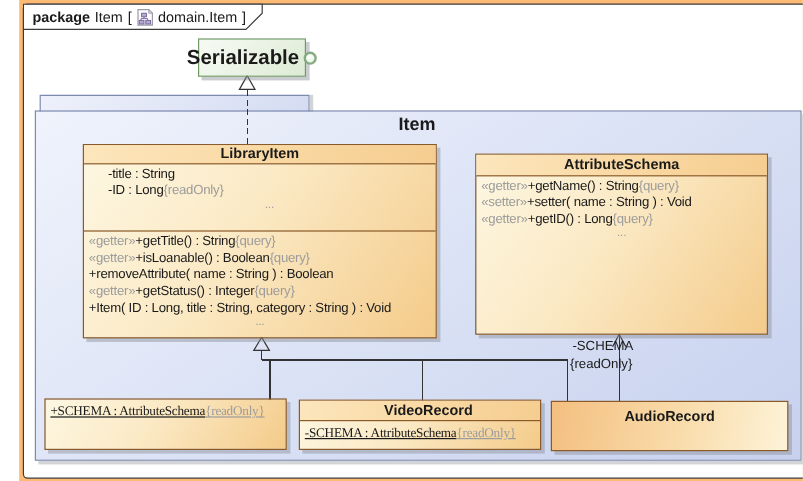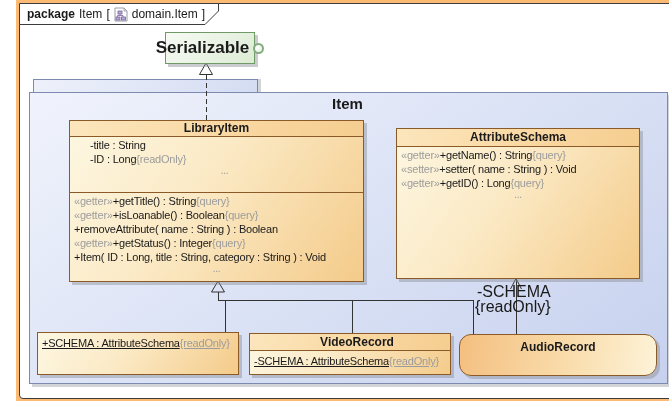--- a/index.html
+++ b/index.html
@@ -31,21 +31,21 @@
     background:linear-gradient(145deg,#f0f3fc 0%,#dde4f6 45%,#c7d1ee 100%);
     border:1px solid #7d8ab0;
     box-shadow:3px 3px 0 rgba(145,148,158,.40);
   }
   .pkg-title{
     position:absolute;left:13px;top:95px;width:637px;z-index:2;
     text-align:center;font-weight:bold;font-size:15px;
   }
   
   .connectors{position:absolute;left:0;top:0;z-index:2;pointer-events:none;}
-  .assoc-label{position:absolute;z-index:3;font-size:16px;white-space:nowrap;}
+  .assoc-label{position:absolute;z-index:3;font-size:11px;white-space:nowrap;}
   
   .cls{
     position:absolute;z-index:3;
     border:1px solid #8a5a28;
     background:linear-gradient(125deg,#fdf7e2 0%,#fbe9c4 45%,#f4cb8a 100%);
     box-shadow:3px 3px 0 rgba(138,141,150,.45);
     font-size:11px;letter-spacing:-0.2px;
   }
   .cls-name{
     text-align:center;font-weight:bold;font-size:12px;letter-spacing:0;
@@ -53,21 +53,21 @@
     background:linear-gradient(115deg,#fce6bd 0%,#f9d8a2 55%,#f5cd90 100%);
     overflow:hidden;white-space:nowrap;
   }
   .single .cls-name{border-bottom:none;background:none;text-align:center;}
   .compartment{padding:1px 4px 0 4px;overflow:hidden;}
   .compartment.divider{border-bottom:1px solid #8a5a28;}
   .row{line-height:14px;white-space:nowrap;}
   .row .bold{font-weight:normal;text-align:right;}
   .row .gray, .gray{color:#9c9c9c;}
   .row.center{text-align:center;line-height:10px;font-size:10px;}
-  .row.u span{text-decoration:underline;}
+  .row.u span{text-decoration:underline;font-family:Liberation Serif, serif;}
   
   .serializable{
     left:149px;top:32px;width:88px;height:30px;
     background:linear-gradient(135deg,#f7faf4 0%,#e9f2e3 55%,#dcecd4 100%);
     border:1px solid #6f9a66;
     display:flex;align-items:center;justify-content:center;gap:4px;
   }
   .serializable .iname{font-weight:bold;font-size:17px;letter-spacing:0;}
   .ball{
     width:11px;height:11px;border-radius:50%;flex:0 0 auto;
@@ -85,21 +85,20 @@
   .attribute-schema .ops{height:56px;}
   .book{left:21px;top:332px;width:200px;height:41px;}
   .book .cls-name{height:17px;line-height:17px;}
   .book .attrs .row{line-height:19px;}
   .video-record{left:233px;top:333px;width:200px;height:40px;}
   .video-record .cls-name{height:16px;line-height:16px;padding-left:14px;}
   .video-record .attrs .row{line-height:19px;}
   .audio-record{
     left:443px;top:334px;width:196px;height:40px;
     background:linear-gradient(100deg,#f4bf80 0%,#f9dcab 55%,#fdf3d8 100%);
-    border-radius:12px;
   }
   .audio-record .cls-name{height:17px;line-height:24px;}
 </style>
 </head>
 <body>
 
 <div class="canvas">
 
   <div class="frame"></div>
 

